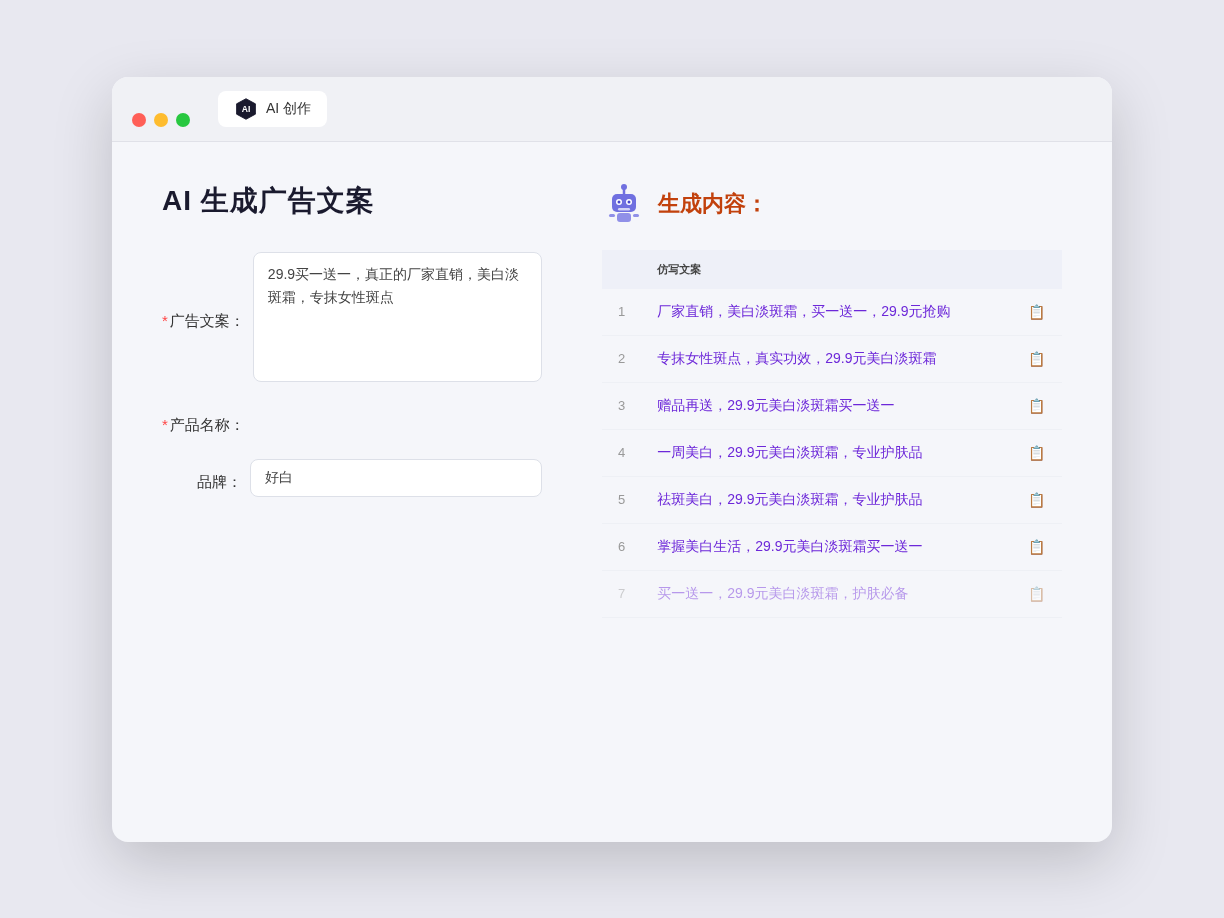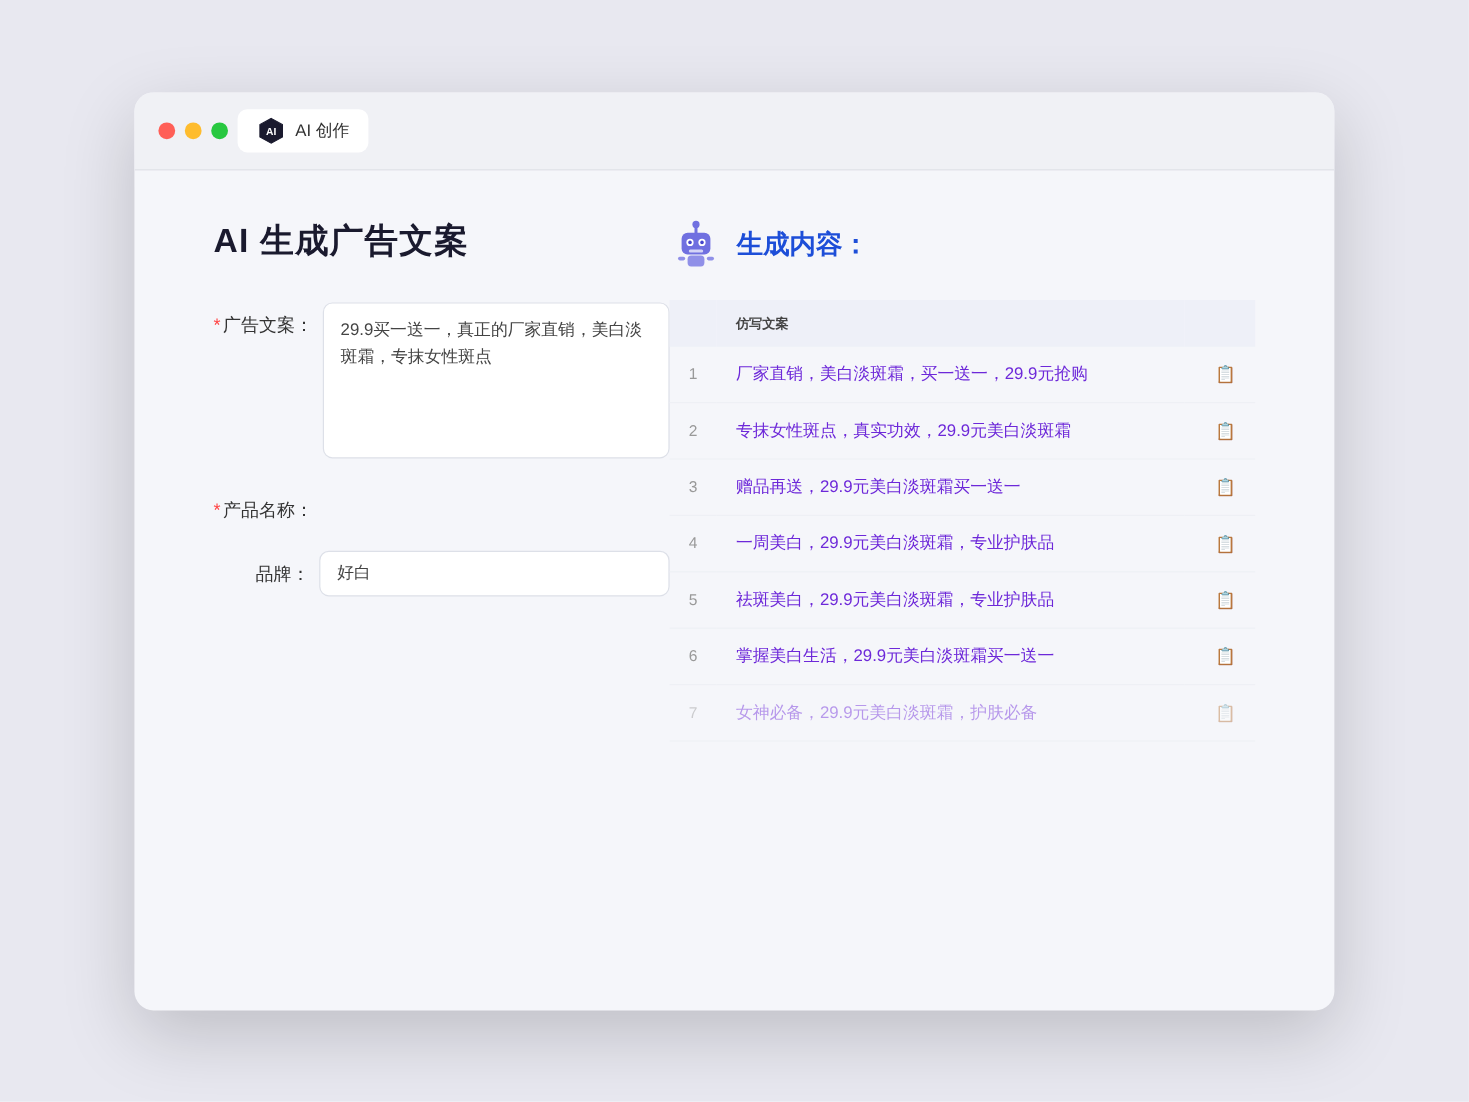--- a/index.html
+++ b/index.html
@@ -17,22 +17,22 @@
       background: #f5f6fa;
       border-radius: 16px;
       box-shadow: 0 20px 60px rgba(0,0,0,0.18);
       overflow: hidden;
     }
 
     .titlebar {
       background: #f0f1f5;
       padding: 14px 20px;
       display: flex;
-      align-items: center;
-      gap: 8px;
+      align-items: flex-end;
+      gap: 28px;
       border-bottom: 1px solid #e0e1e8;
     }
 
     .traffic-lights {
       display: flex;
       gap: 8px;
     }
 
     .traffic-light {
       width: 14px;
@@ -55,41 +55,42 @@
       color: #333;
       font-weight: 500;
     }
 
     .ai-logo {
       width: 24px;
       height: 24px;
     }
 
     .content-area {
-      padding: 40px 66px;
-      display: flex;
+      padding: 40px 50px;
+      display: flex;
+      gap: 60px;
       min-height: 700px;
     }
 
     
     .left-panel {
       flex: 0 0 380px;
     }
 
     .page-title {
       font-size: 28px;
       font-weight: 700;
       color: #1a1a2e;
       margin-bottom: 32px;
       letter-spacing: 1px;
     }
 
     .form-group {
       display: flex;
-      align-items: flex-start;
+      align-items: center;
       margin-bottom: 24px;
       gap: 8px;
     }
 
     .form-label {
       font-size: 15px;
       color: #333;
       white-space: nowrap;
       padding-top: 10px;
       min-width: 80px;
@@ -142,21 +143,21 @@
     .right-header {
       display: flex;
       align-items: center;
       gap: 12px;
       margin-bottom: 24px;
     }
 
     .right-title {
       font-size: 22px;
       font-weight: 600;
-      color: #1d4ed8;
+      color: #c2410c;
     }
 
     .robot-icon {
       width: 44px;
       height: 44px;
     }
 
     .results-table {
       width: 100%;
       border-collapse: collapse;
@@ -312,21 +313,21 @@
               <td>祛斑美白，29.9元美白淡斑霜，专业护肤品</td>
               <td class="copy-icon">📋</td>
             </tr>
             <tr>
               <td class="num">6</td>
               <td>掌握美白生活，29.9元美白淡斑霜买一送一</td>
               <td class="copy-icon">📋</td>
             </tr>
             <tr class="muted">
               <td class="num">7</td>
-              <td>女神必备，29.9元美白淡斑霜，护肤必备</td>
+              <td>买一送一，29.9元美白淡斑霜，护肤必备</td>
               <td class="copy-icon">📋</td>
             </tr>
           </tbody>
       </table>
     </div>
 
   </div>
 </div>
 
 </body></html>

